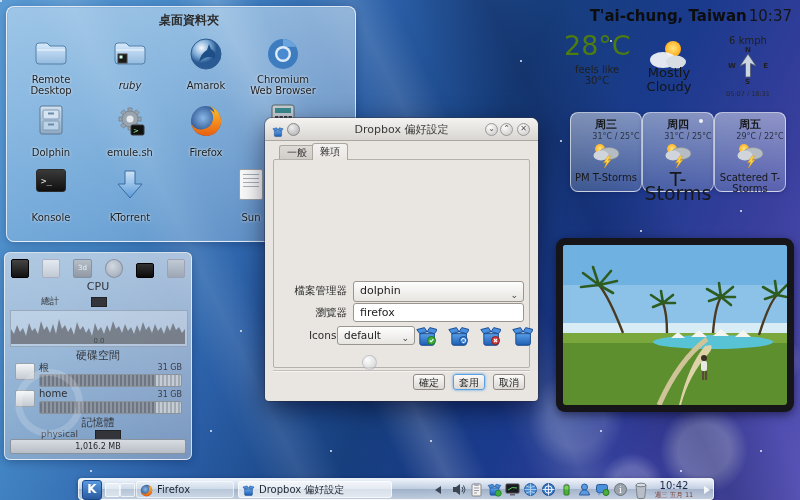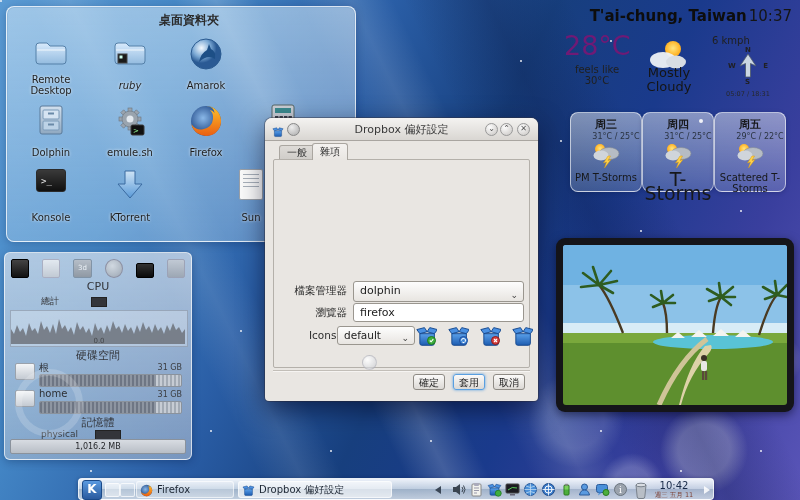--- a/index.html
+++ b/index.html
@@ -72,25 +72,25 @@
     background:repeating-linear-gradient(90deg,#6e7684 0 2px,#8d95a1 2px 4px);}
   .membar{position:absolute;left:5px;right:5px;bottom:5px;height:13px;border:1px solid #8a929c;border-radius:2px;
     background:linear-gradient(#d8dce2,#b8bec6);text-align:center;font-size:8px;line-height:13px;color:#26282c;}
   .kde-mark{position:absolute;left:10px;bottom:22px;width:54px;height:54px;border:7px solid rgba(255,255,255,.18);border-radius:50%;}
 
   
   .weather{position:absolute;left:548px;top:4px;width:248px;height:194px;color:#101010;}
   .w-head{position:absolute;top:2px;left:0;right:4px;text-align:right;white-space:nowrap;}
   .w-loc{font-size:15px;font-weight:bold;color:#0d0d0d;}
   .w-time{font-size:15px;color:#151515;margin-left:2px;}
-  .w-temp{position:absolute;left:16px;top:26px;font-size:27px;font-weight:normal;color:#701a75;}
+  .w-temp{position:absolute;left:16px;top:26px;font-size:27px;font-weight:normal;color:#4d7c0f;}
   .w-feels{position:absolute;left:14px;top:60px;width:70px;text-align:center;font-size:10px;line-height:11px;color:#202020;}
   .w-cond-icon{position:absolute;left:98px;top:34px;}
   .w-cond{position:absolute;left:86px;top:62px;width:70px;text-align:center;font-size:13px;line-height:14px;color:#151515;}
-  .w-wind{position:absolute;left:164px;top:31px;width:72px;text-align:left;font-size:10px;color:#202020;}
+  .w-wind{position:absolute;left:164px;top:31px;width:72px;text-align:center;font-size:10px;color:#202020;}
   .compass{position:absolute;left:180px;top:42px;width:40px;height:42px;font-size:7px;font-weight:bold;color:#202024;}
   .compass .n{position:absolute;left:17px;top:0;}
   .compass .s{position:absolute;left:17px;bottom:2px;}
   .compass .w{position:absolute;left:0;top:16px;}
   .compass .e{position:absolute;right:0;top:16px;}
   .compass svg{position:absolute;left:9px;top:7px;}
   .w-sun{position:absolute;left:164px;top:86px;width:72px;text-align:center;font-size:6.5px;color:#26282c;}
   .fcast{position:absolute;left:10px;top:108px;width:228px;display:flex;padding-left:12px;}
   .fcard{width:72px;height:80px;border-radius:8px;border:1px solid rgba(255,255,255,.6);
     background:linear-gradient(180deg,rgba(255,255,255,.45),rgba(205,224,242,.22));
@@ -237,20 +237,29 @@
   </div>
 
   <div class="dicon c2 r0">
     <span class="ig"><svg width="34" height="34" viewBox="0 0 34 34">
           <circle cx="17" cy="17" r="15" fill="url(#gam)" stroke="#2a5a90"></circle>
           <path d="M10 25 q2-9 8-12 l2-6 2 5 q5 2 4 10 q-7-5-16 3z" fill="#1d4f86"></path>
         </svg></span>
     <span class="lab">Amarok</span>
   </div>
 
+  <div class="dicon c3 r0">
+    <span class="ig"><svg width="34" height="34" viewBox="0 0 34 34">
+          <circle cx="17" cy="17" r="15" fill="#3e7cc0"></circle>
+          <path d="M17 2 a15 15 0 0 1 13.2 7.8 L17 9.8z" fill="#6aa4dc"></path>
+          <circle cx="17" cy="17" r="8" fill="#ddeaf8"></circle>
+          <circle cx="17" cy="17" r="5.6" fill="#4a8ad0"></circle>
+        </svg></span>
+    <span class="lab">Chromium Web Browser</span>
+  </div>
 
   <div class="dicon c0 r1">
     <span class="ig"><svg width="34" height="33" viewBox="0 0 34 33">
           <rect x="6" y="2" width="22" height="28" rx="2" fill="url(#gcab)" stroke="#5a7a9a"></rect>
           <rect x="9" y="6" width="16" height="9" rx="1" fill="#d6e4f2" stroke="#7a9ab8"></rect>
           <rect x="9" y="17" width="16" height="9" rx="1" fill="#bcd2e6" stroke="#7a9ab8"></rect>
           <rect x="14" y="8.5" width="6" height="2" fill="#6a8aa8"></rect>
           <rect x="14" y="19.5" width="6" height="2" fill="#6a8aa8"></rect>
         </svg></span>
     <span class="lab">Dolphin</span>

